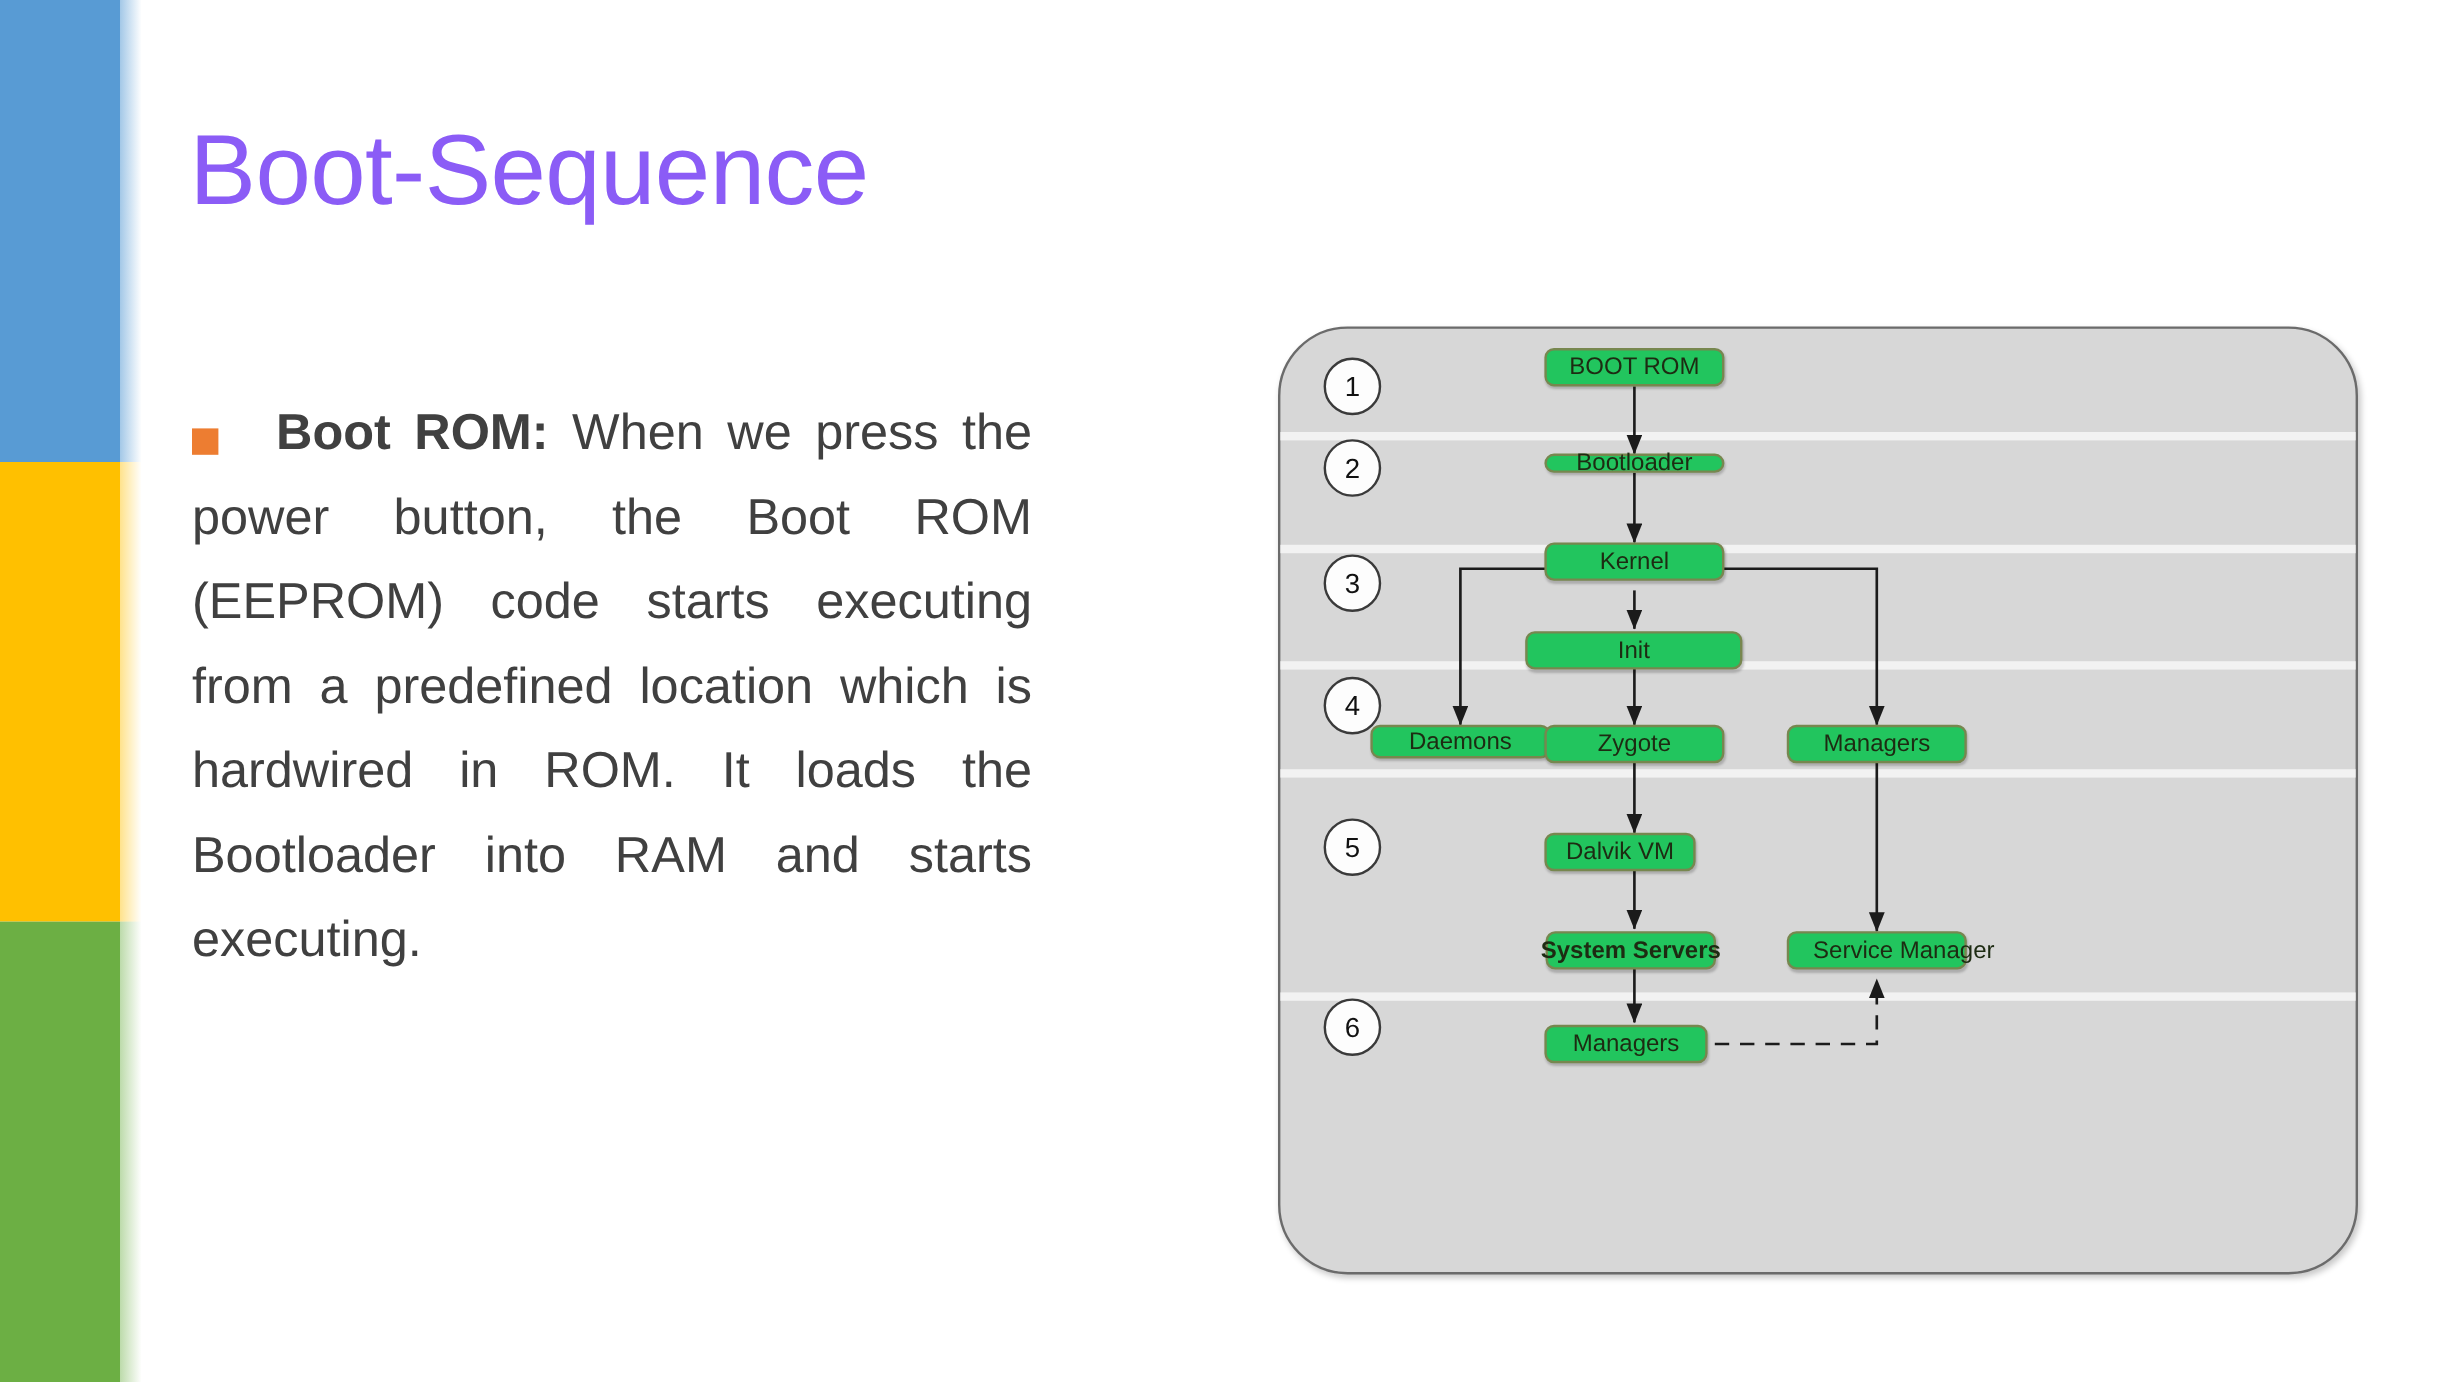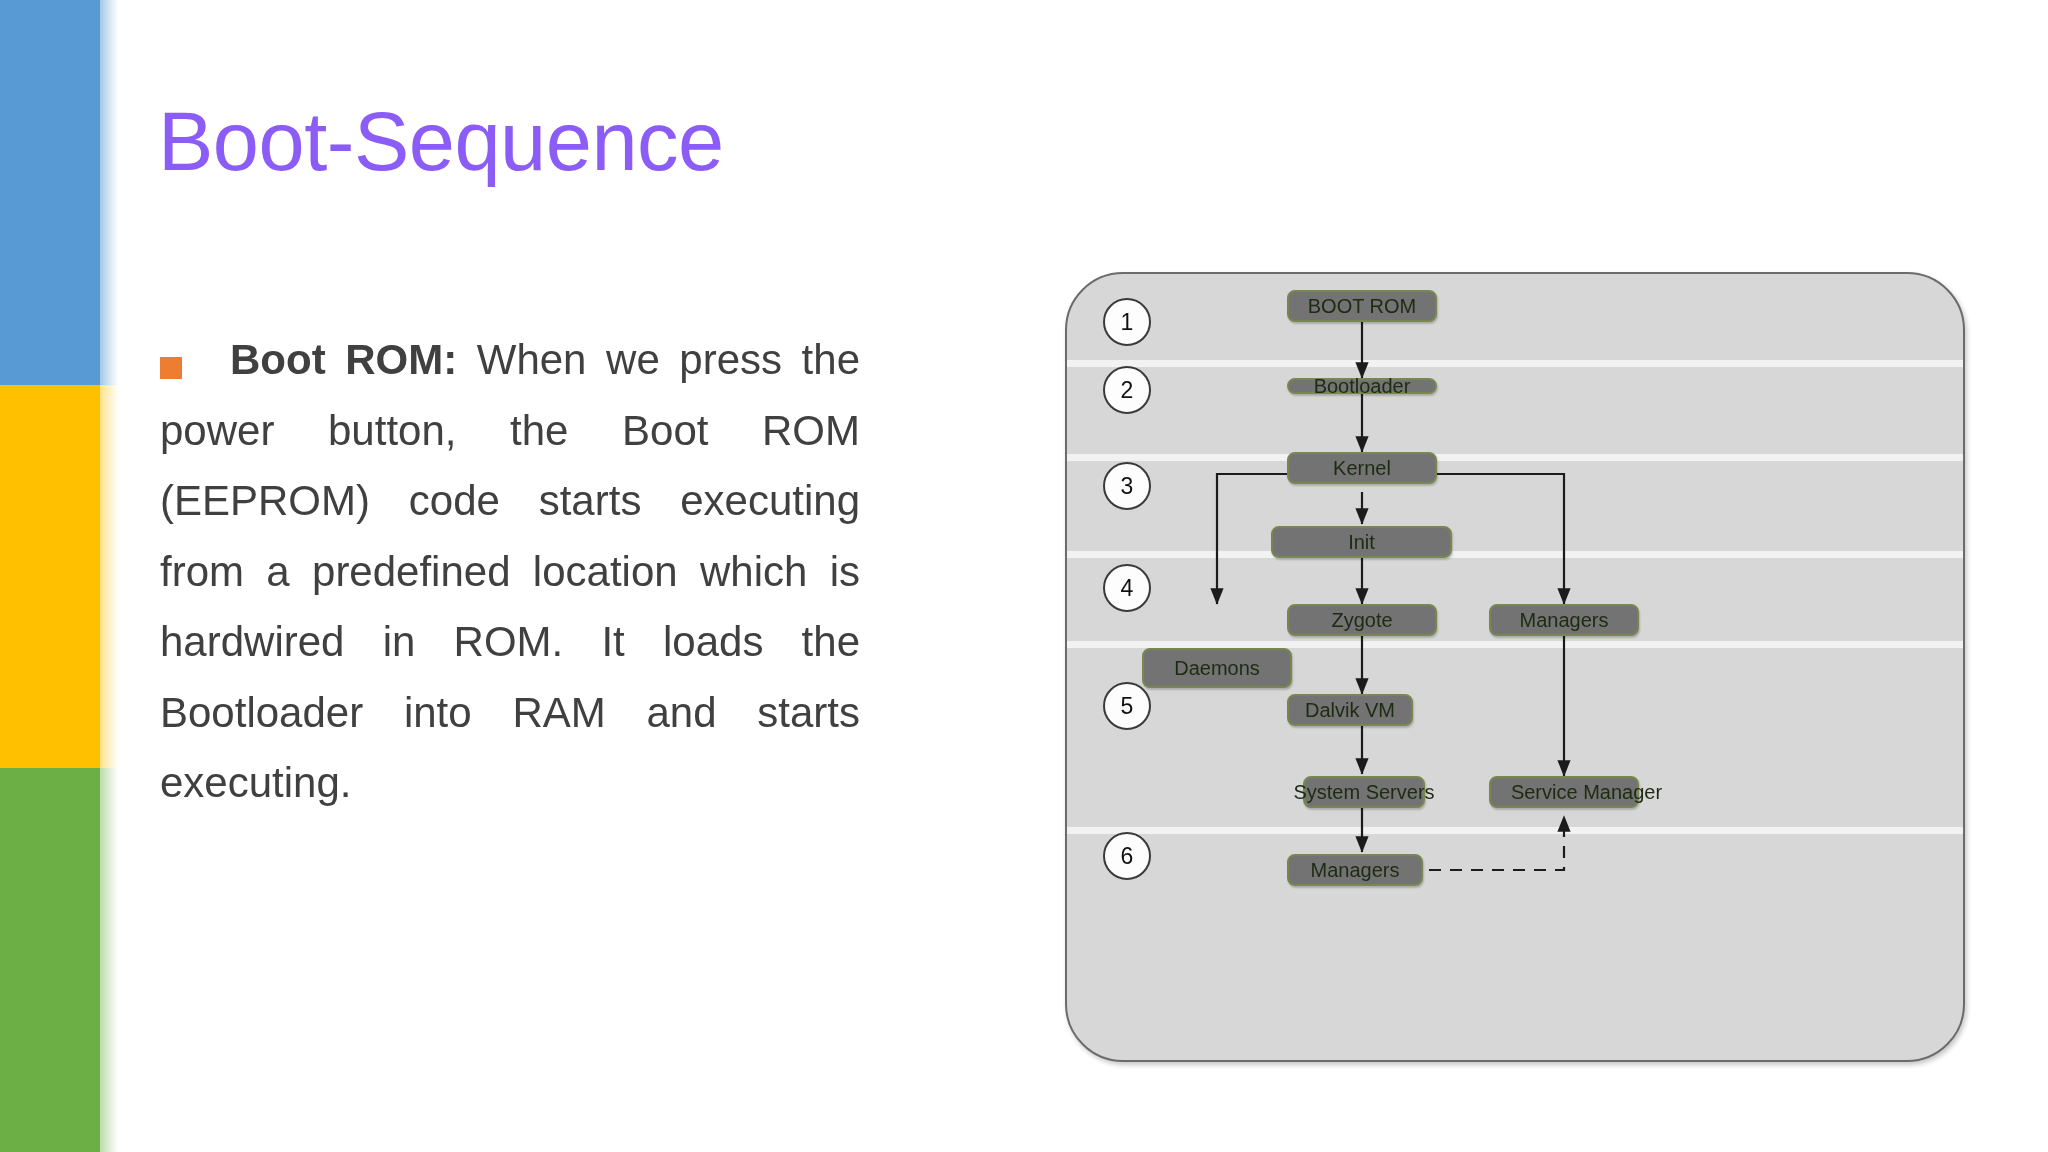--- a/index.html
+++ b/index.html
@@ -113,21 +113,21 @@
     border: 2px solid #3a3a3a;
     box-sizing: border-box;
     display: flex;
     align-items: center;
     justify-content: center;
     font-size: 23px;
     color: #111;
   }
   .node {
     position: absolute;
-    background: #737373;
+    background: #22c55e;
     border: 2px solid #77874f;
     border-radius: 8px;
     box-sizing: border-box;
     display: flex;
     align-items: center;
     justify-content: center;
     font-size: 20px;
     color: #1d2b12;
     box-shadow: 1px 2px 2px rgba(0,0,0,.20);
     white-space: nowrap;
@@ -204,21 +204,21 @@
       <line x1="295" y1="518" x2="295" y2="578" marker-end="url(#arrow)"></line>
        Service Manager --&gt;
       <path d="M 362 596 L 497 596 L 497 542" stroke-dasharray="12 9" marker-end="url(#arrow)"></path>
     </g>
   </svg>
 
   <div class="node" style="left:220px; top:16px;  width:150px; height:32px;">BOOT ROM</div>
   <div class="node" style="left:220px; top:104px; width:150px; height:16px;">Bootloader</div>
   <div class="node" style="left:220px; top:178px; width:150px; height:32px;">Kernel</div>
   <div class="node" style="left:204px; top:252px; width:181px; height:32px;">Init</div>
-  <div class="node" style="left:75px;  top:330px; width:150px; height:40px;margin-top:44px;">Daemons</div>
+  <div class="node" style="left:75px;  top:330px; width:150px; height:28px;">Daemons</div>
   <div class="node" style="left:220px; top:330px; width:150px; height:32px;">Zygote</div>
   <div class="node" style="left:422px; top:330px; width:150px; height:32px;">Managers</div>
   <div class="node" style="left:220px; top:420px; width:126px; height:32px;">Dalvik VM</div>
-  <div class="node" style="left:236px; top:502px; width:122px; height:32px;">System Servers</div>
+  <div class="node" style="left:221px; top:502px; width:142px; height:32px;font-weight:bold;">System Servers</div>
   <div class="node" style="left:422px; top:502px; width:150px; height:32px;padding-left:45px;">Service Manager</div>
   <div class="node" style="left:220px; top:580px; width:136px; height:32px;">Managers</div>
 
 </div>
 
 </body></html>

